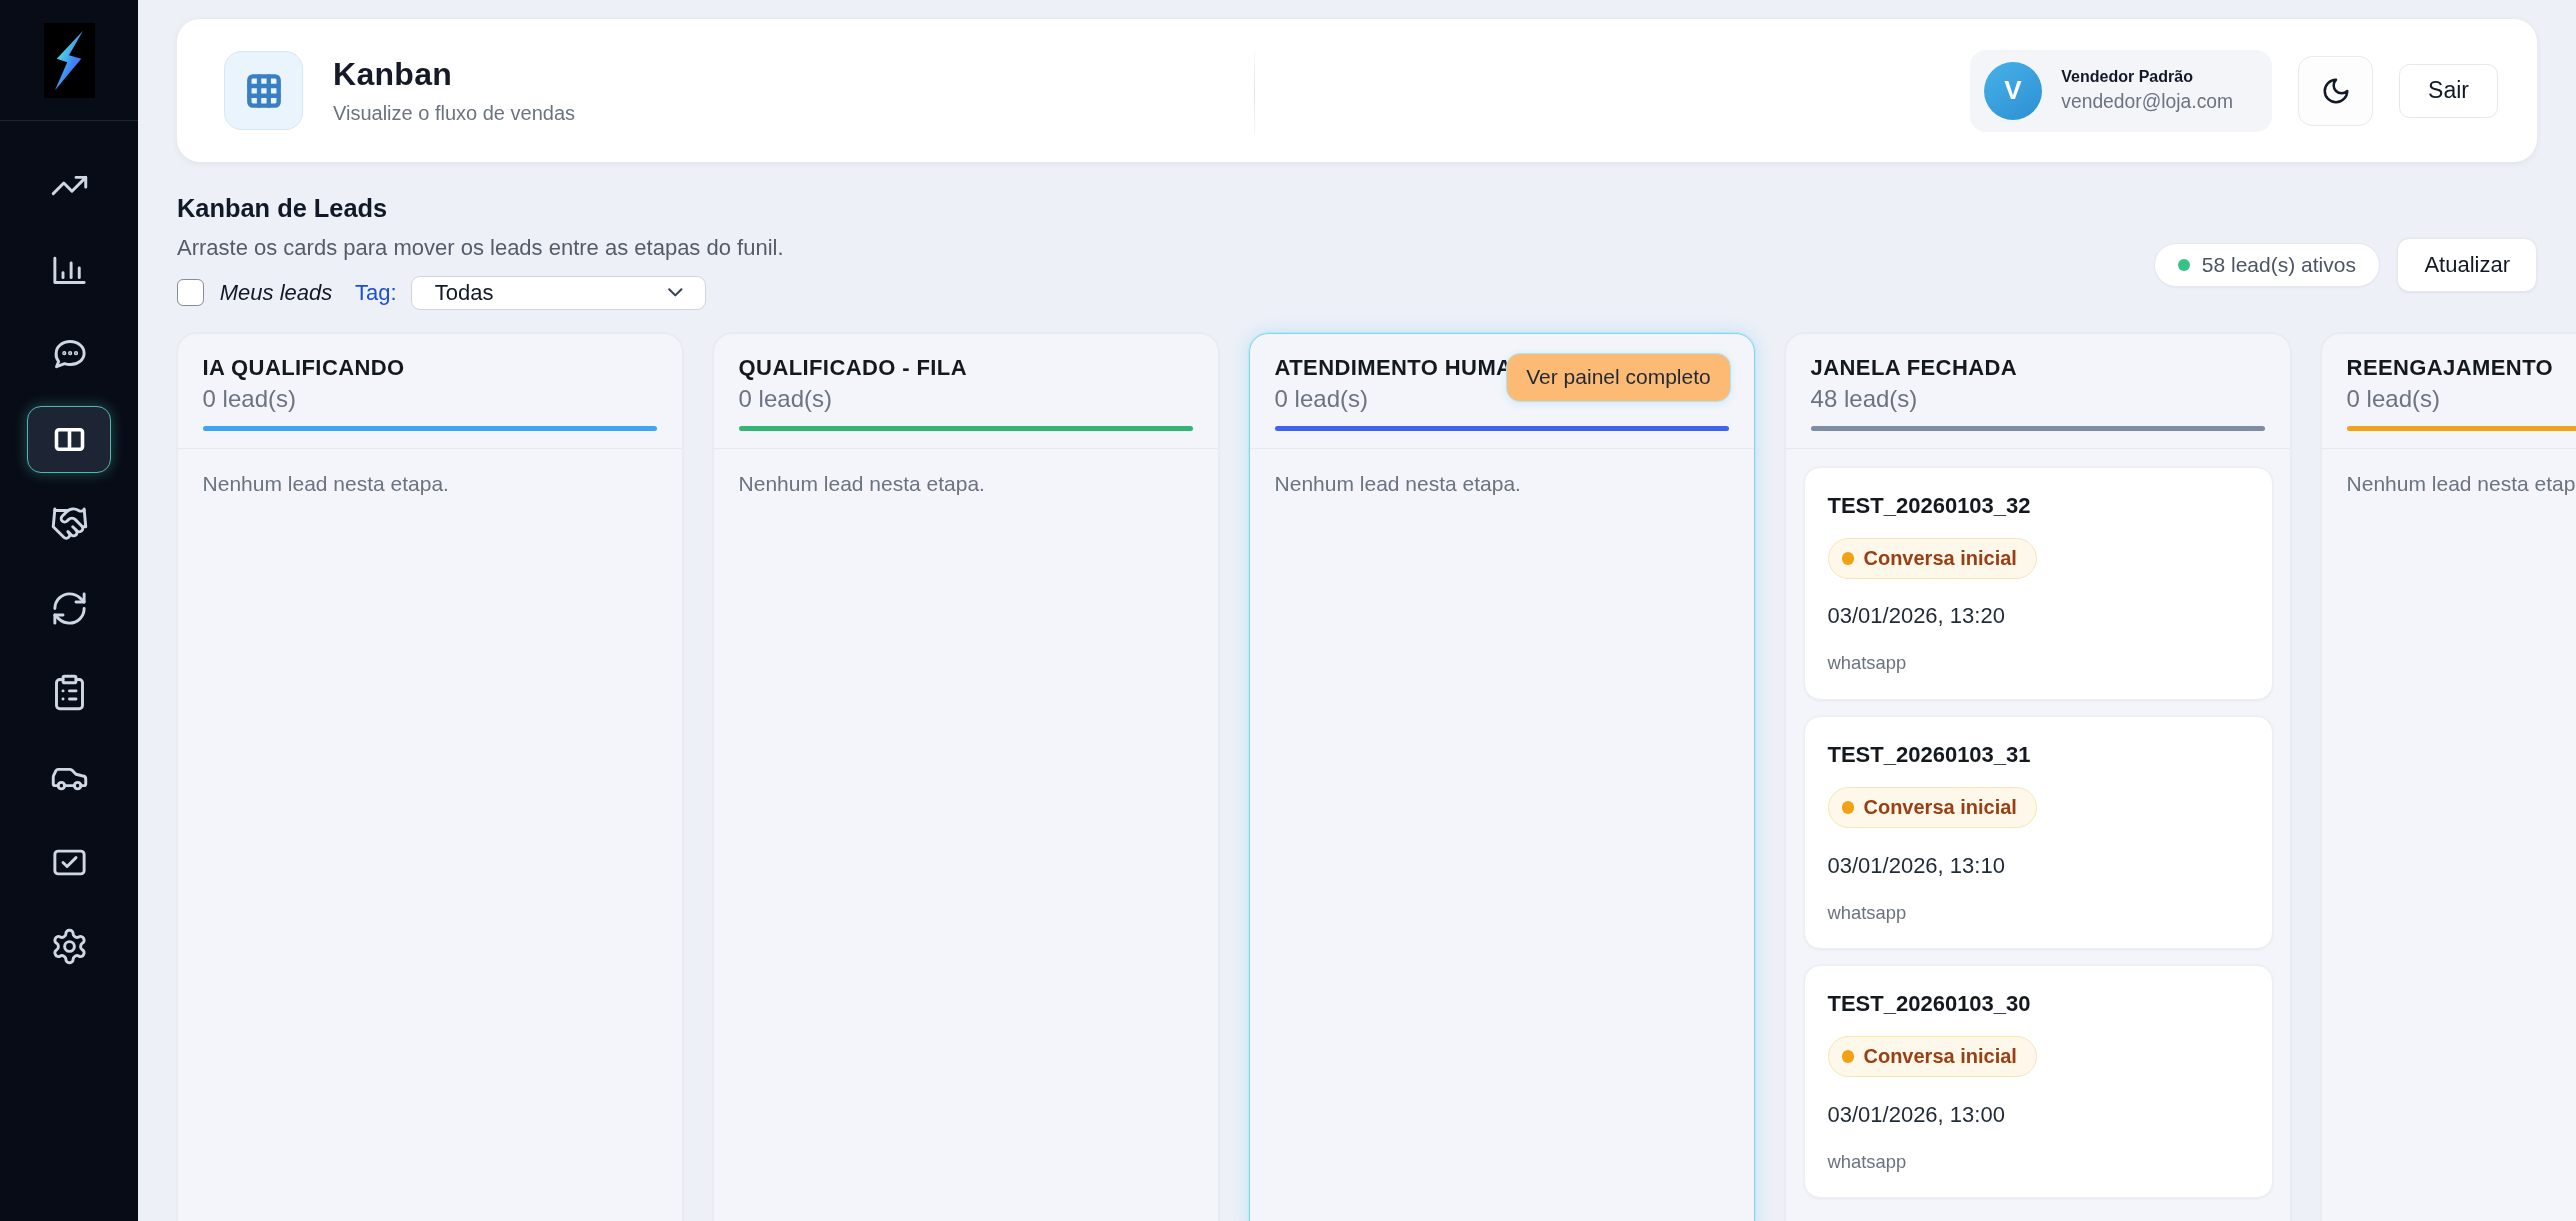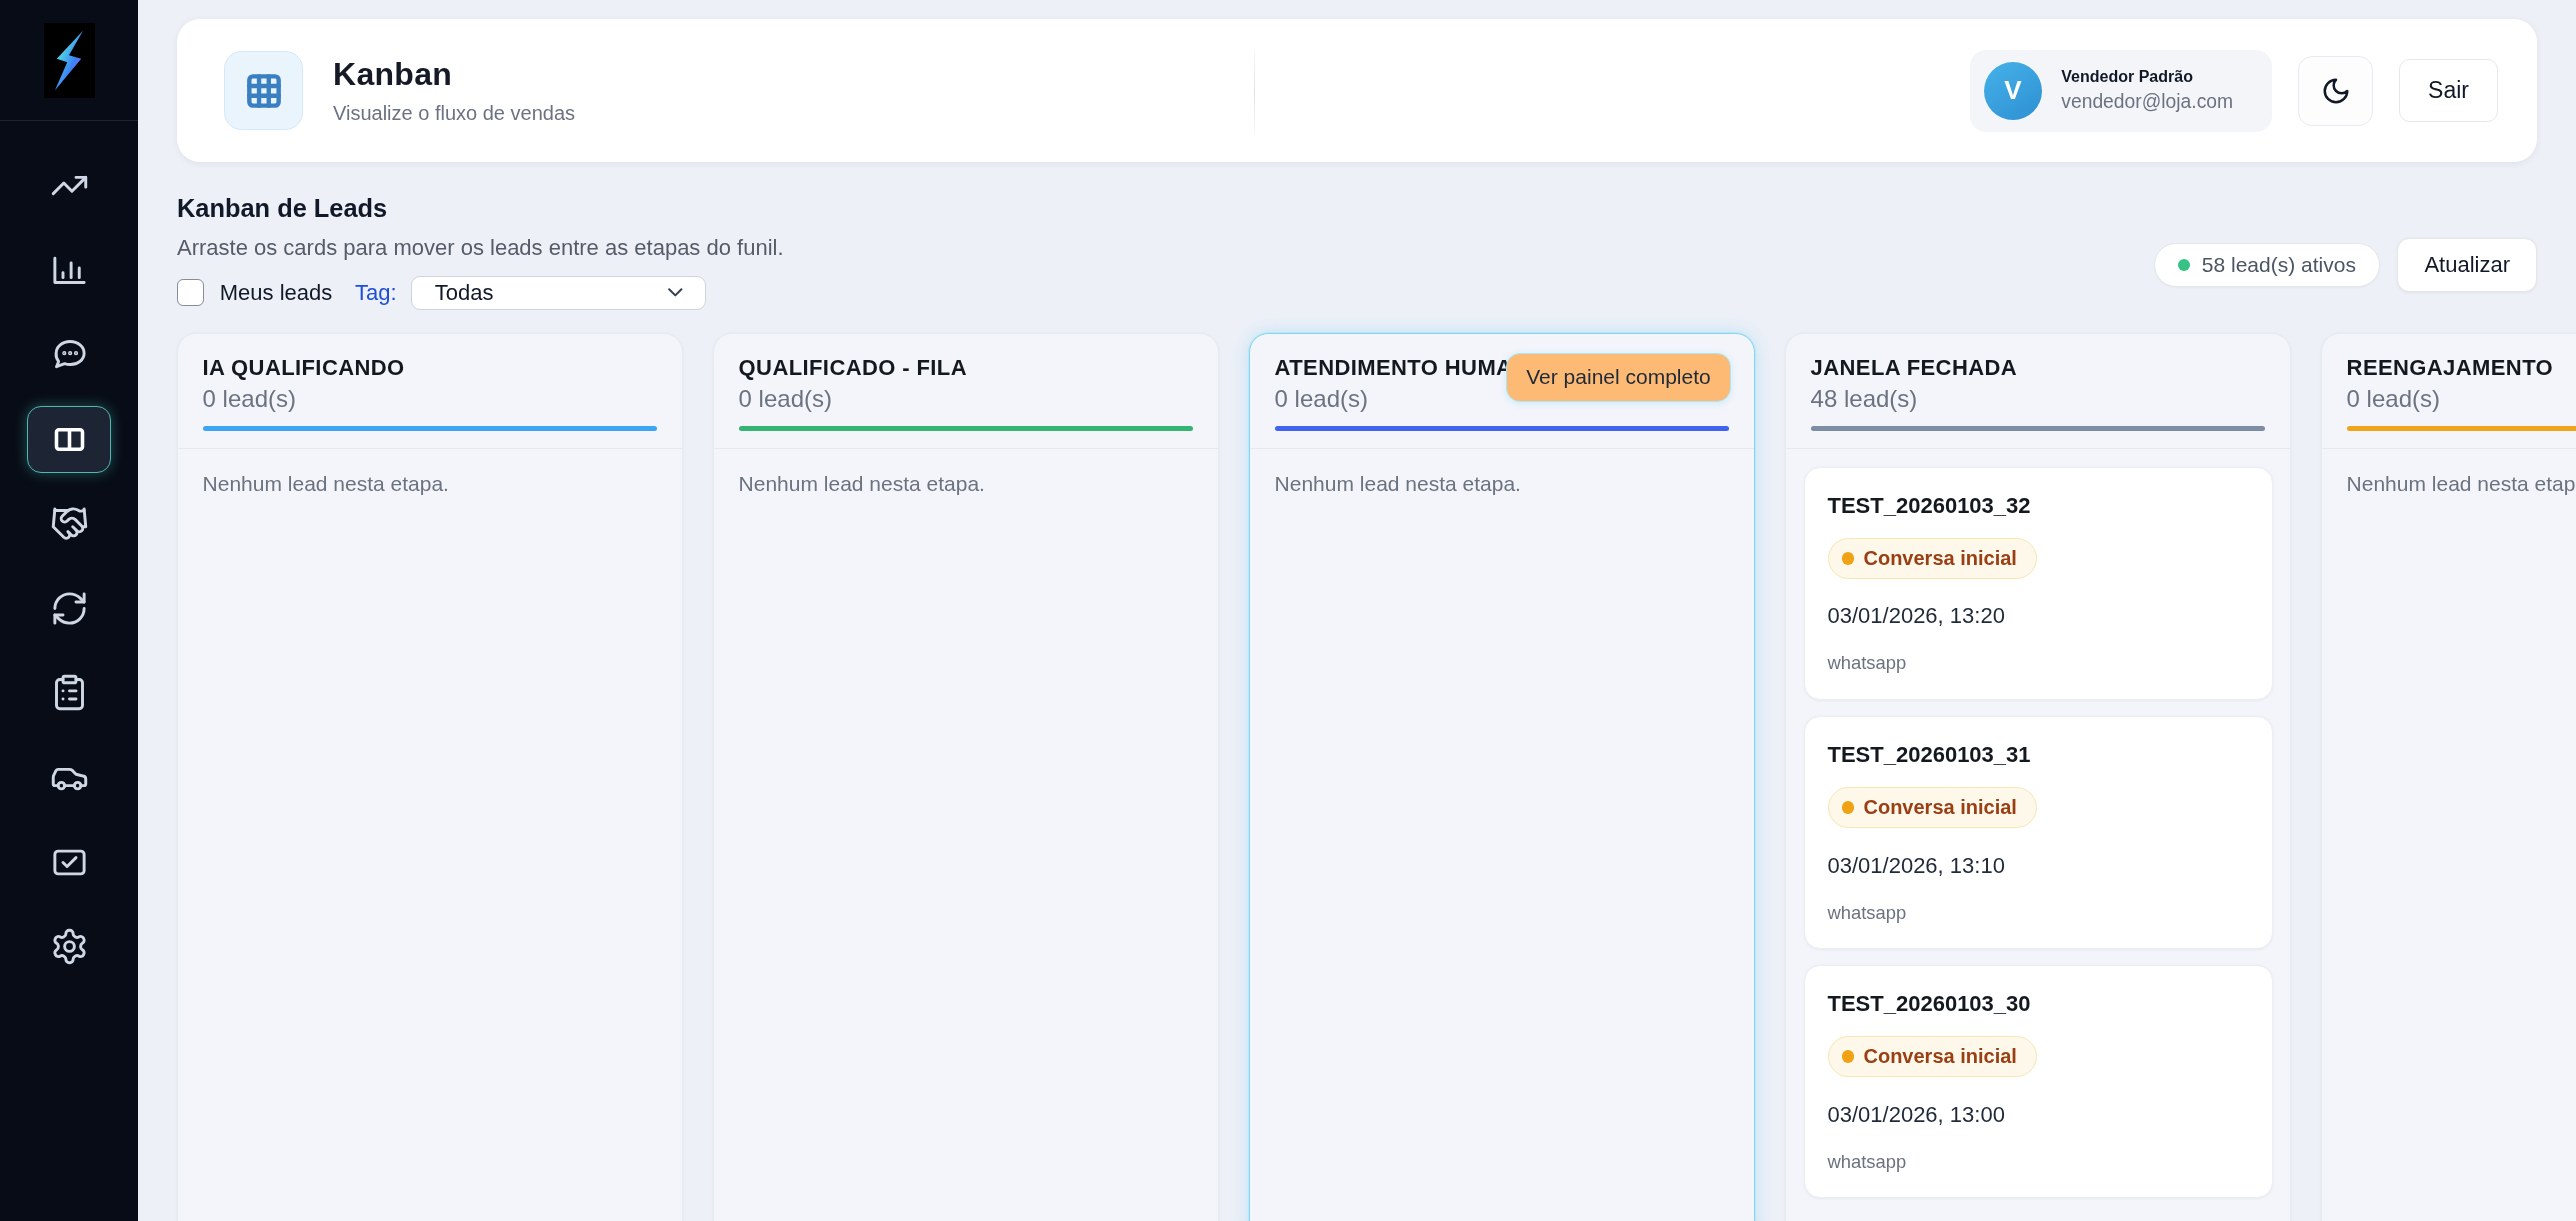--- a/index.html
+++ b/index.html
@@ -28,28 +28,28 @@
   .page-title { font-size:32px; font-weight:bold; color:#151a26; letter-spacing:0.3px; }
   .page-subtitle { font-size:20px; color:#6b7280; margin-top:8.8px; }
   .topbar-divider { position:absolute; left:1077px; top:32px; height:84px; width:0.9px; background:linear-gradient(#f6f8fb,#dde2ec,#f6f8fb); }
   .topbar-right { margin-left:auto; display:flex; align-items:center; gap:26px; }
   .user-chip { display:flex; align-items:center; gap:19.3px; background:#f3f5f9; border-radius:16px; padding:12.3px 39px 12.3px 14px; }
   .avatar { width:58px; height:58px; border-radius:50%; background:linear-gradient(145deg,#46b2e9,#2d8fd2); color:#fff; font-size:26px; font-weight:bold; display:flex; align-items:center; justify-content:center; }
   .user-name { font-size:16px; font-weight:bold; color:#111827; }
   .user-email { font-size:19.3px; color:#6b7280; margin-top:5.3px; }
   .icon-btn { width:75px; height:70px; border-radius:14px; border:0.9px solid #e7eaf0; background:#fdfdfe; display:flex; align-items:center; justify-content:center; cursor:pointer; }
   .icon-btn svg { width:30px; height:30px; color:#111827; }
-  .text-btn { height:63px; padding:0 28px; border-radius:10.5px; border:0.9px solid #e5e7eb; background:#fff; font-size:23px; color:#111827; font-family:inherit; cursor:pointer; }
+  .text-btn { height:54px; padding:0 28px; border-radius:10.5px; border:0.9px solid #e5e7eb; background:#fff; font-size:23px; color:#111827; font-family:inherit; cursor:pointer; }
   
   .toolbar { margin-top:32px; position:relative; flex:0 0 auto; }
   .section-title { font-size:25.4px; font-weight:bold; color:#111827; }
   .section-subtitle { font-size:22px; color:#555c68; margin-top:11.4px; }
   .controls { margin-top:15px; display:flex; align-items:center; gap:14px; }
   .checkbox { width:27px; height:27px; border:1.8px solid #848c99; border-radius:6.1px; background:#fff; cursor:pointer; }
-  .checkbox-label { font-size:22px; color:#111827; margin-left:1.8px; }
+  .checkbox-label { font-size:22px; color:#111827; margin-left:1.8px;font-style:italic; }
   .tag-label { font-size:22px; color:#1d4ed8; margin-left:8.8px; }
   .tag-select { width:295px; height:34px; border:0.9px solid #cfd4dc; border-radius:9px; background:#fff; display:flex; align-items:center; justify-content:space-between; padding:0 17.5px 0 23px; cursor:pointer; }
   .tag-select-value { font-size:22px; color:#111827; }
   .tag-select svg { width:24.6px; height:24.6px; color:#374151; }
   .toolbar-right { position:absolute; right:0; top:44px; display:flex; align-items:center; gap:17.5px; }
   .active-badge { height:44px; border:0.9px solid #e5e7eb; background:#fff; border-radius:877px; display:flex; align-items:center; gap:11.4px; padding:0 23px; font-size:21px; color:#4b5563; box-shadow:0 0.9px 1.8px rgba(15,23,42,.04); }
   .dot { width:12.3px; height:12.3px; border-radius:50%; }
   .refresh-btn { height:54px; padding:0 26px; background:#fff; border:0.9px solid #e5e7eb; border-radius:12.3px; font-size:22px; color:#111827; font-family:inherit; box-shadow:0 0.9px 2.6px rgba(15,23,42,.06); cursor:pointer; }
   
   .board { margin-top:23px; display:flex; gap:30px; flex:1; align-items:stretch; }

